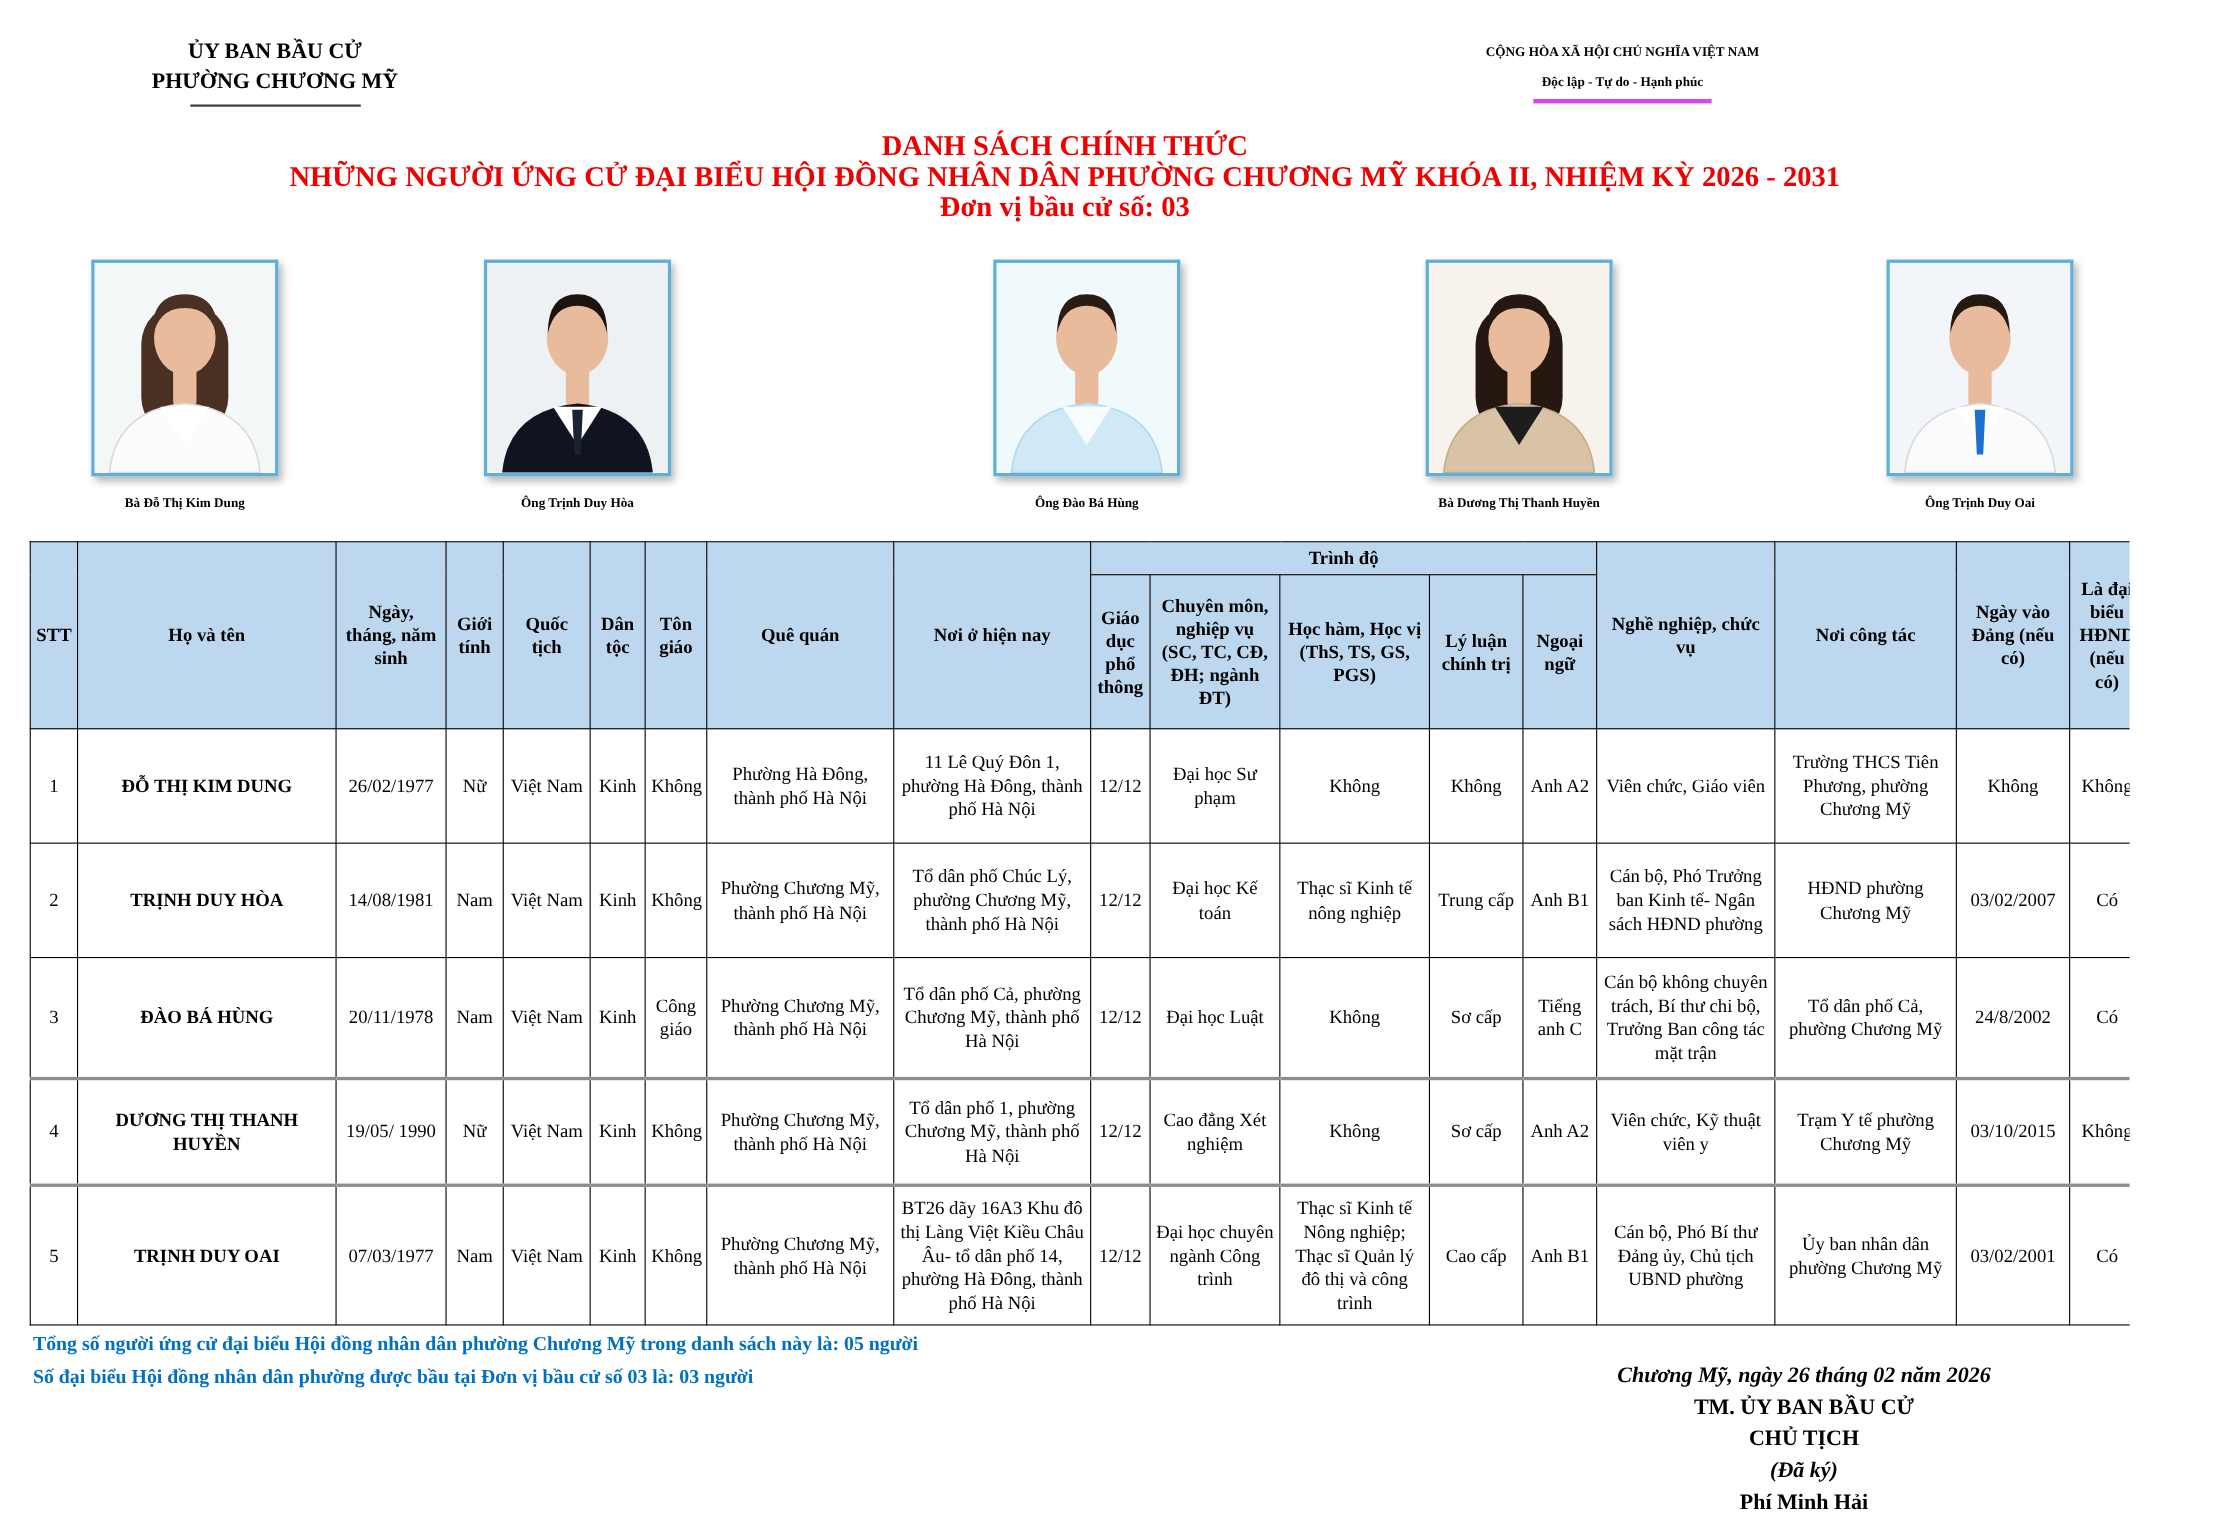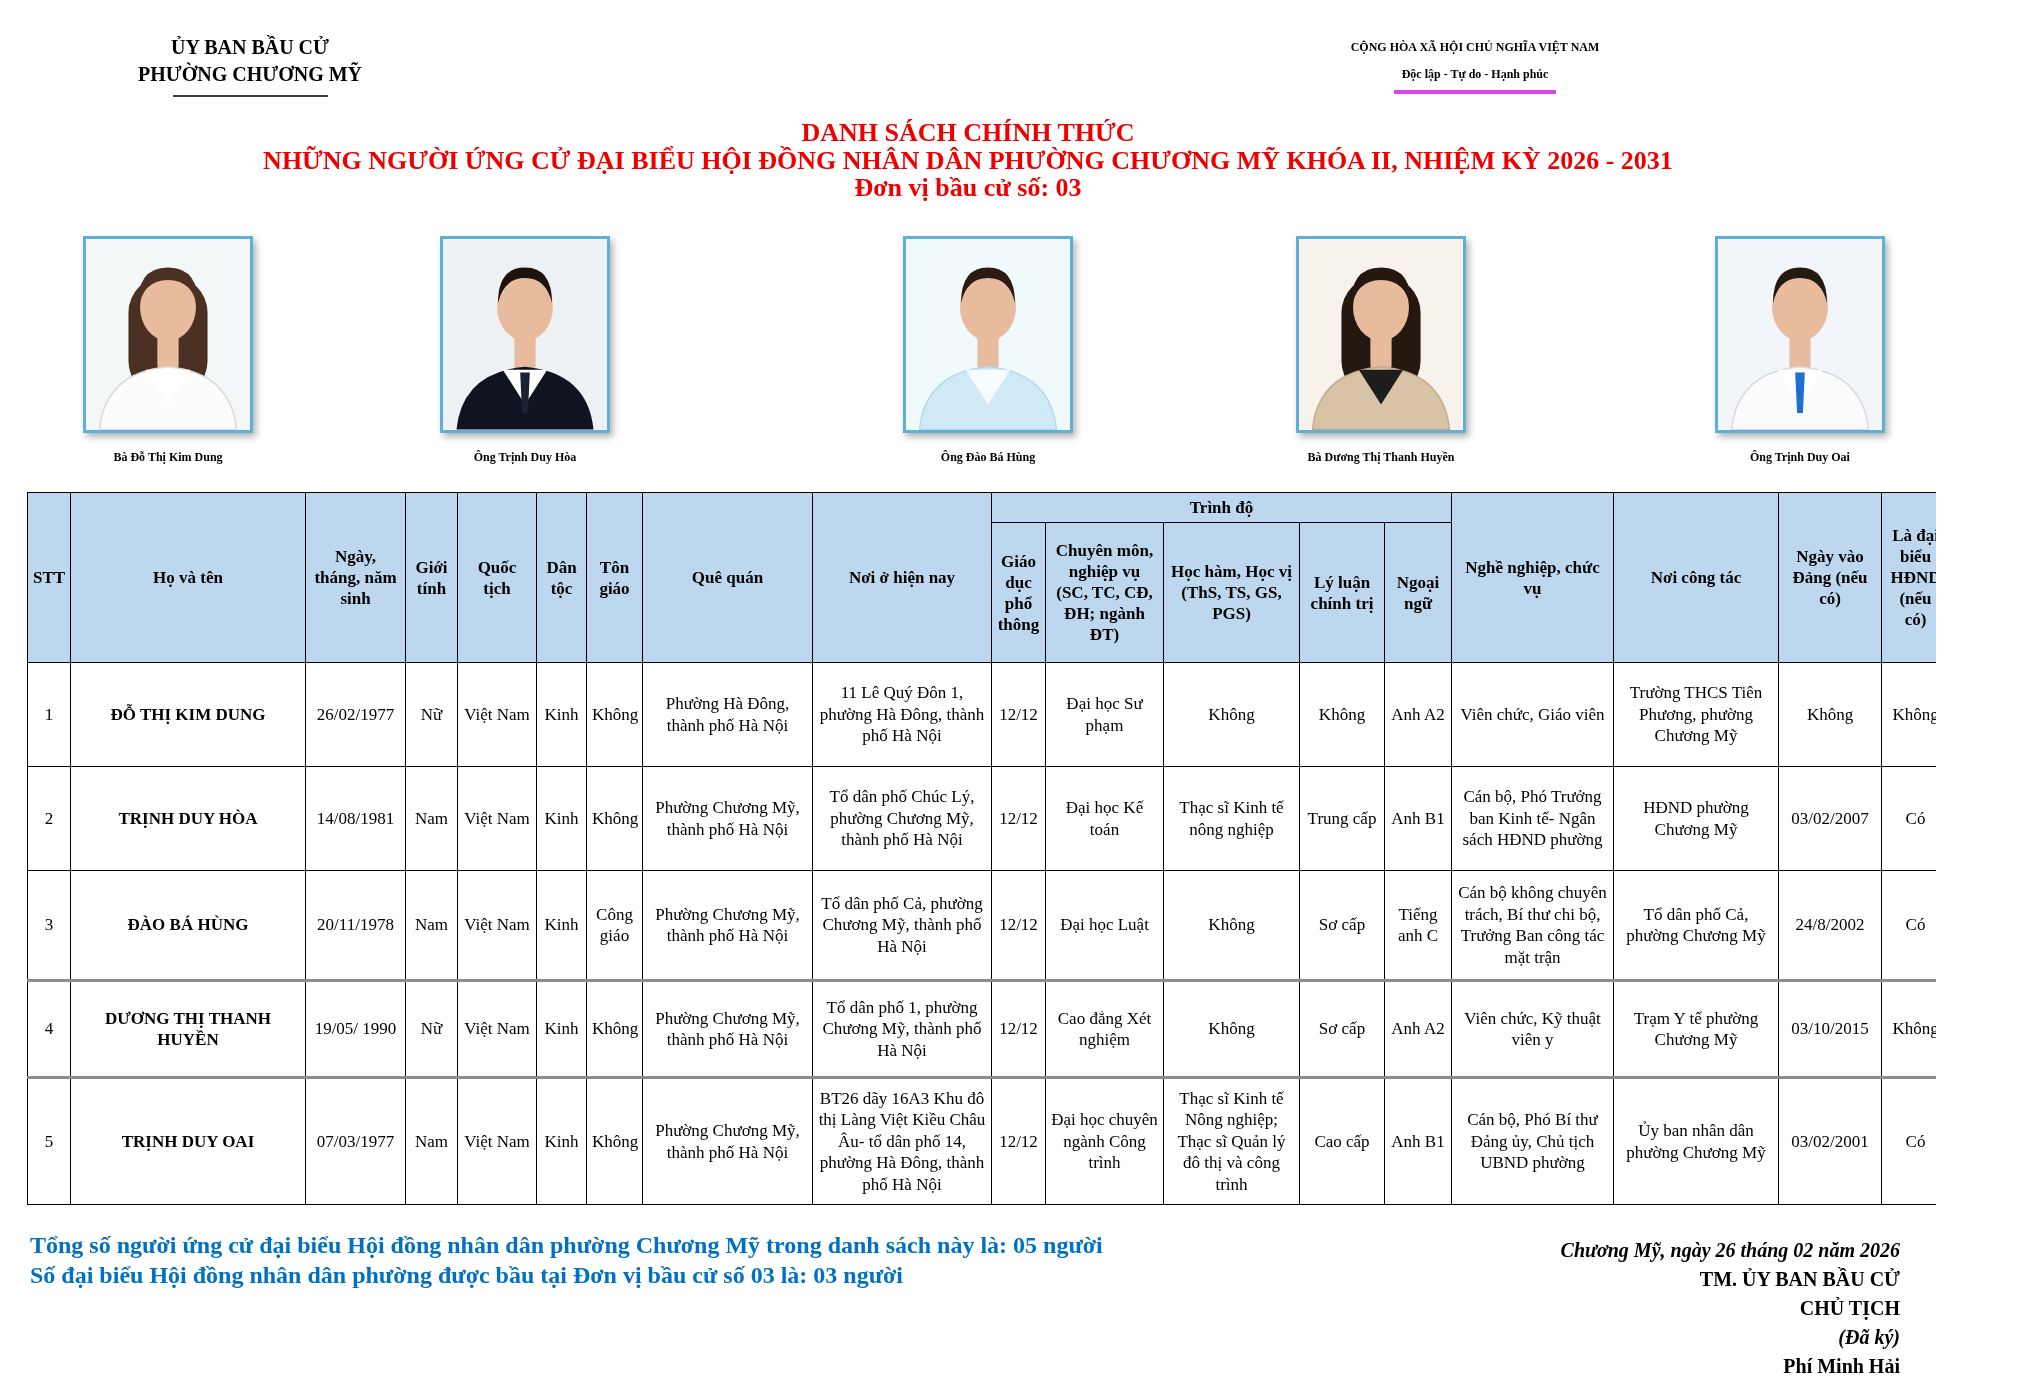--- a/index.html
+++ b/index.html
@@ -40,22 +40,22 @@
   table.candidates thead th{background:var(--header-fill);font-weight:bold;
     font-size:17px;line-height:21px;}
   tr.group-row{height:30px;}
   tr.main-header-row{height:140px;}
   table.candidates td{font-size:17px;line-height:21.5px;}
   td.name-cell{text-align:left;font-weight:bold;padding-left:9px;}
   tr.r0{height:104px;} tr.r1{height:104px;} tr.r2{height:110px;} tr.r3{height:97px;} tr.r4{height:127px;}
   tr.sep td{border-top:3px solid #8c8c8c;}
   
   .summary{position:absolute;left:30px;top:1206px;color:var(--footer-blue);
-    font-weight:bold;font-size:24px;line-height:30px;margin-top:24px;}
-  .signature{position:absolute;left:1380px;top:1236px;width:520px;text-align:right;
+    font-weight:bold;font-size:18px;line-height:30px;}
+  .signature{position:absolute;left:1380px;top:1236px;width:520px;text-align:center;
     font-weight:bold;font-size:20px;line-height:29px;}
   .sig-italic{font-style:italic;}
 </style>
 </head>
 <body>
 
 <div class="page">
 
   <div class="org-block">
     <div>ỦY BAN BẦU CỬ</div>

